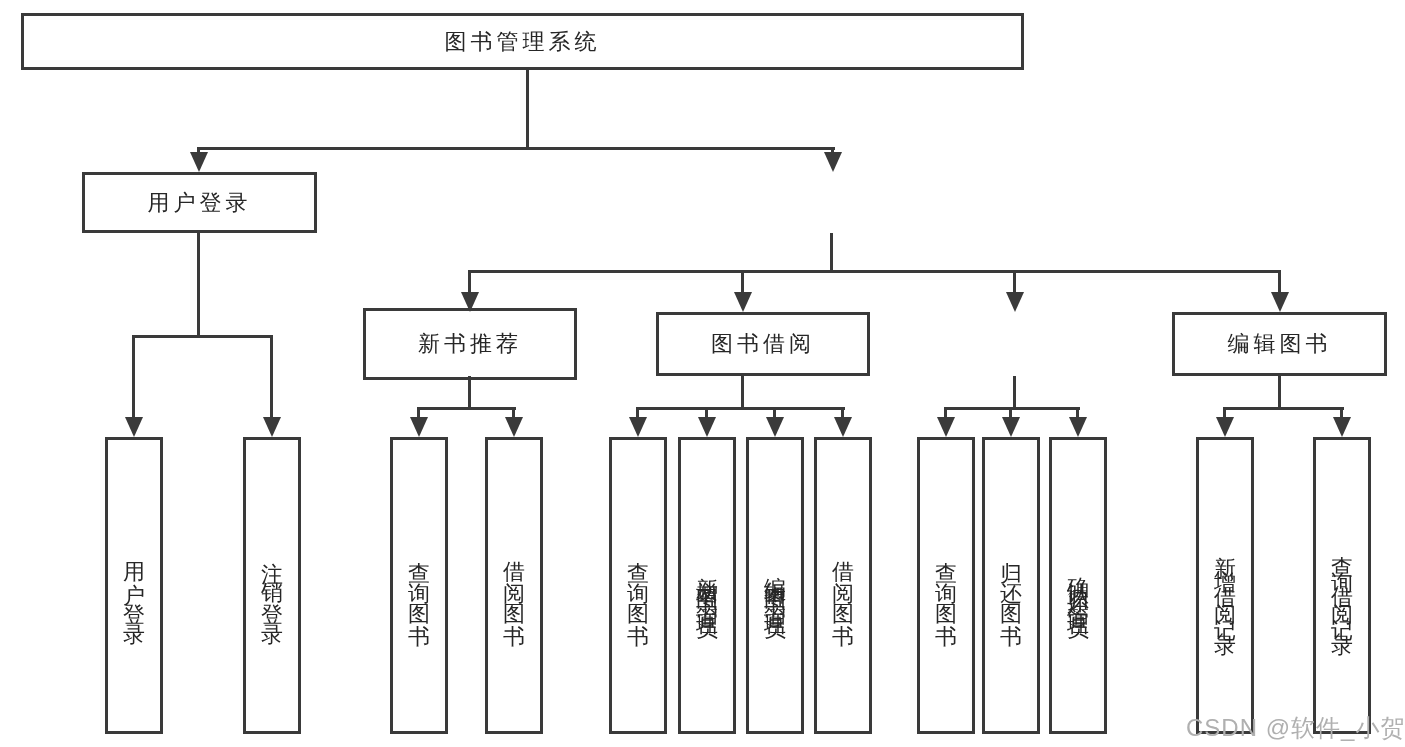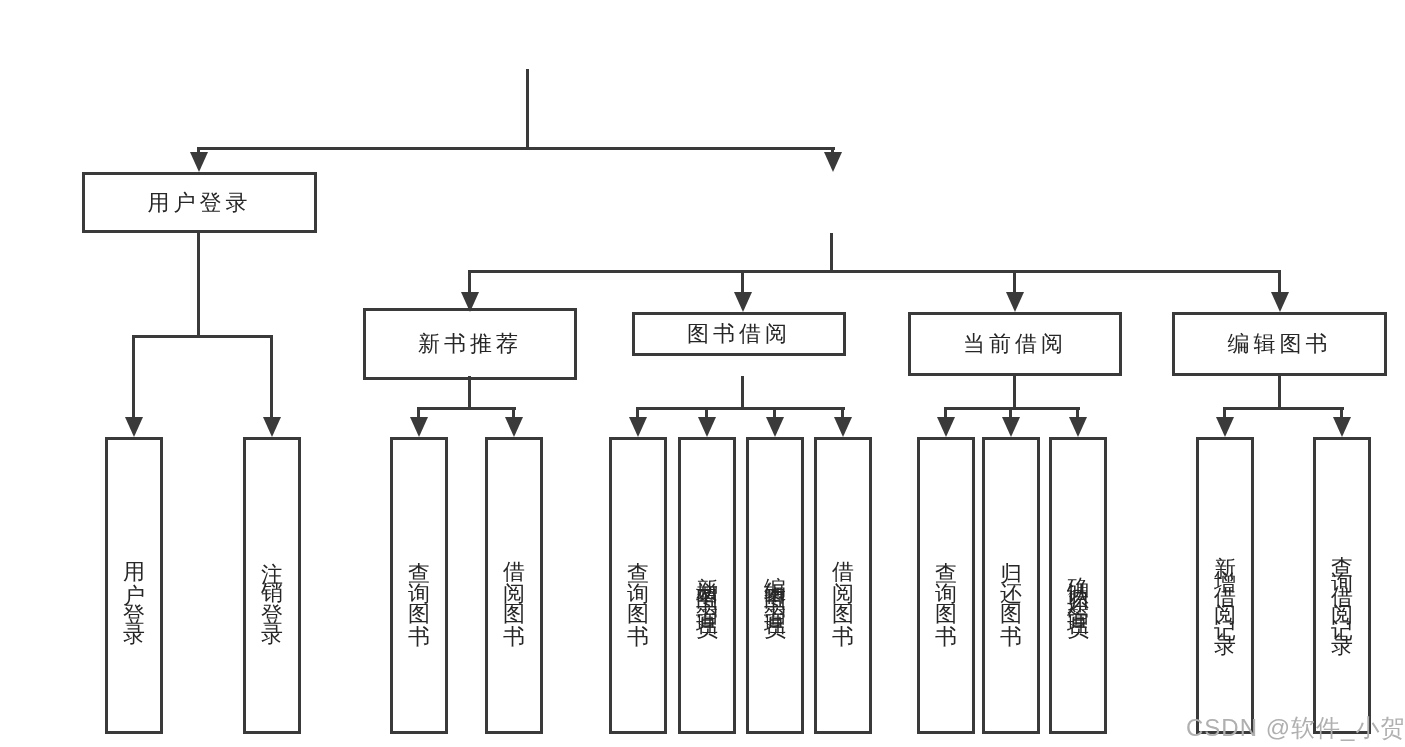--- a/index.html
+++ b/index.html
@@ -10,21 +10,21 @@
   
   .box{
     position:absolute;box-sizing:border-box;border:3px solid #3a3a3a;background:#ffffff;
     display:flex;align-items:center;justify-content:center;
     font-size:22px;letter-spacing:4px;color:#262626;white-space:nowrap;
   }
   .n-root {left:21px;  top:13px;  width:1003px;height:57px;}
   .n-login{left:82px;  top:172px; width:235px; height:61px;}
   .n-mgmt {left:713px; top:172px; width:238px; height:61px;}
   .n-l2a  {left:363px; top:308px; width:214px; height:72px;}
-  .n-l2b  {left:632px; top:312px; width:214px; height:44px;}
+  .n-l2b  {left:656px; top:312px; width:214px; height:64px;}
   .n-l2c  {left:908px; top:312px; width:214px; height:64px;}
   .n-l2d  {left:1172px;top:312px; width:215px; height:64px;}
   .leaf{
     position:absolute;box-sizing:border-box;border:3px solid #3a3a3a;background:#ffffff;
     top:437px;width:58px;height:297px;
     display:flex;align-items:center;justify-content:center;
   }
   .leaf span{
     writing-mode:vertical-rl;font-size:22px;color:#262626;line-height:1;white-space:nowrap;
   }
@@ -88,25 +88,25 @@
   .watermark{
     position:absolute;left:1186px;top:712px;z-index:5;
     font-size:24px;color:#b0b0b0;letter-spacing:1px;white-space:nowrap;
   }
 </style>
 </head>
 <body>
 
 <div class="canvas">
 
+  <div class="box n-root">图书管理系统</div>
   <div class="box n-login">用户登录</div>
 
   <div class="box n-l2a">新书推荐</div>
   <div class="box n-l2b">图书借阅</div>
-  <div class="box n-l2c">当前借阅</div>
   <div class="box n-l2d">编辑图书</div>
 
   <div class="leaf len4 lf-u1">
     <span>用户登录</span>
   </div>
   <div class="leaf len4 lf-u2">
     <span>注销登录</span>
   </div>
 
   <div class="leaf len4 lf-n1">

